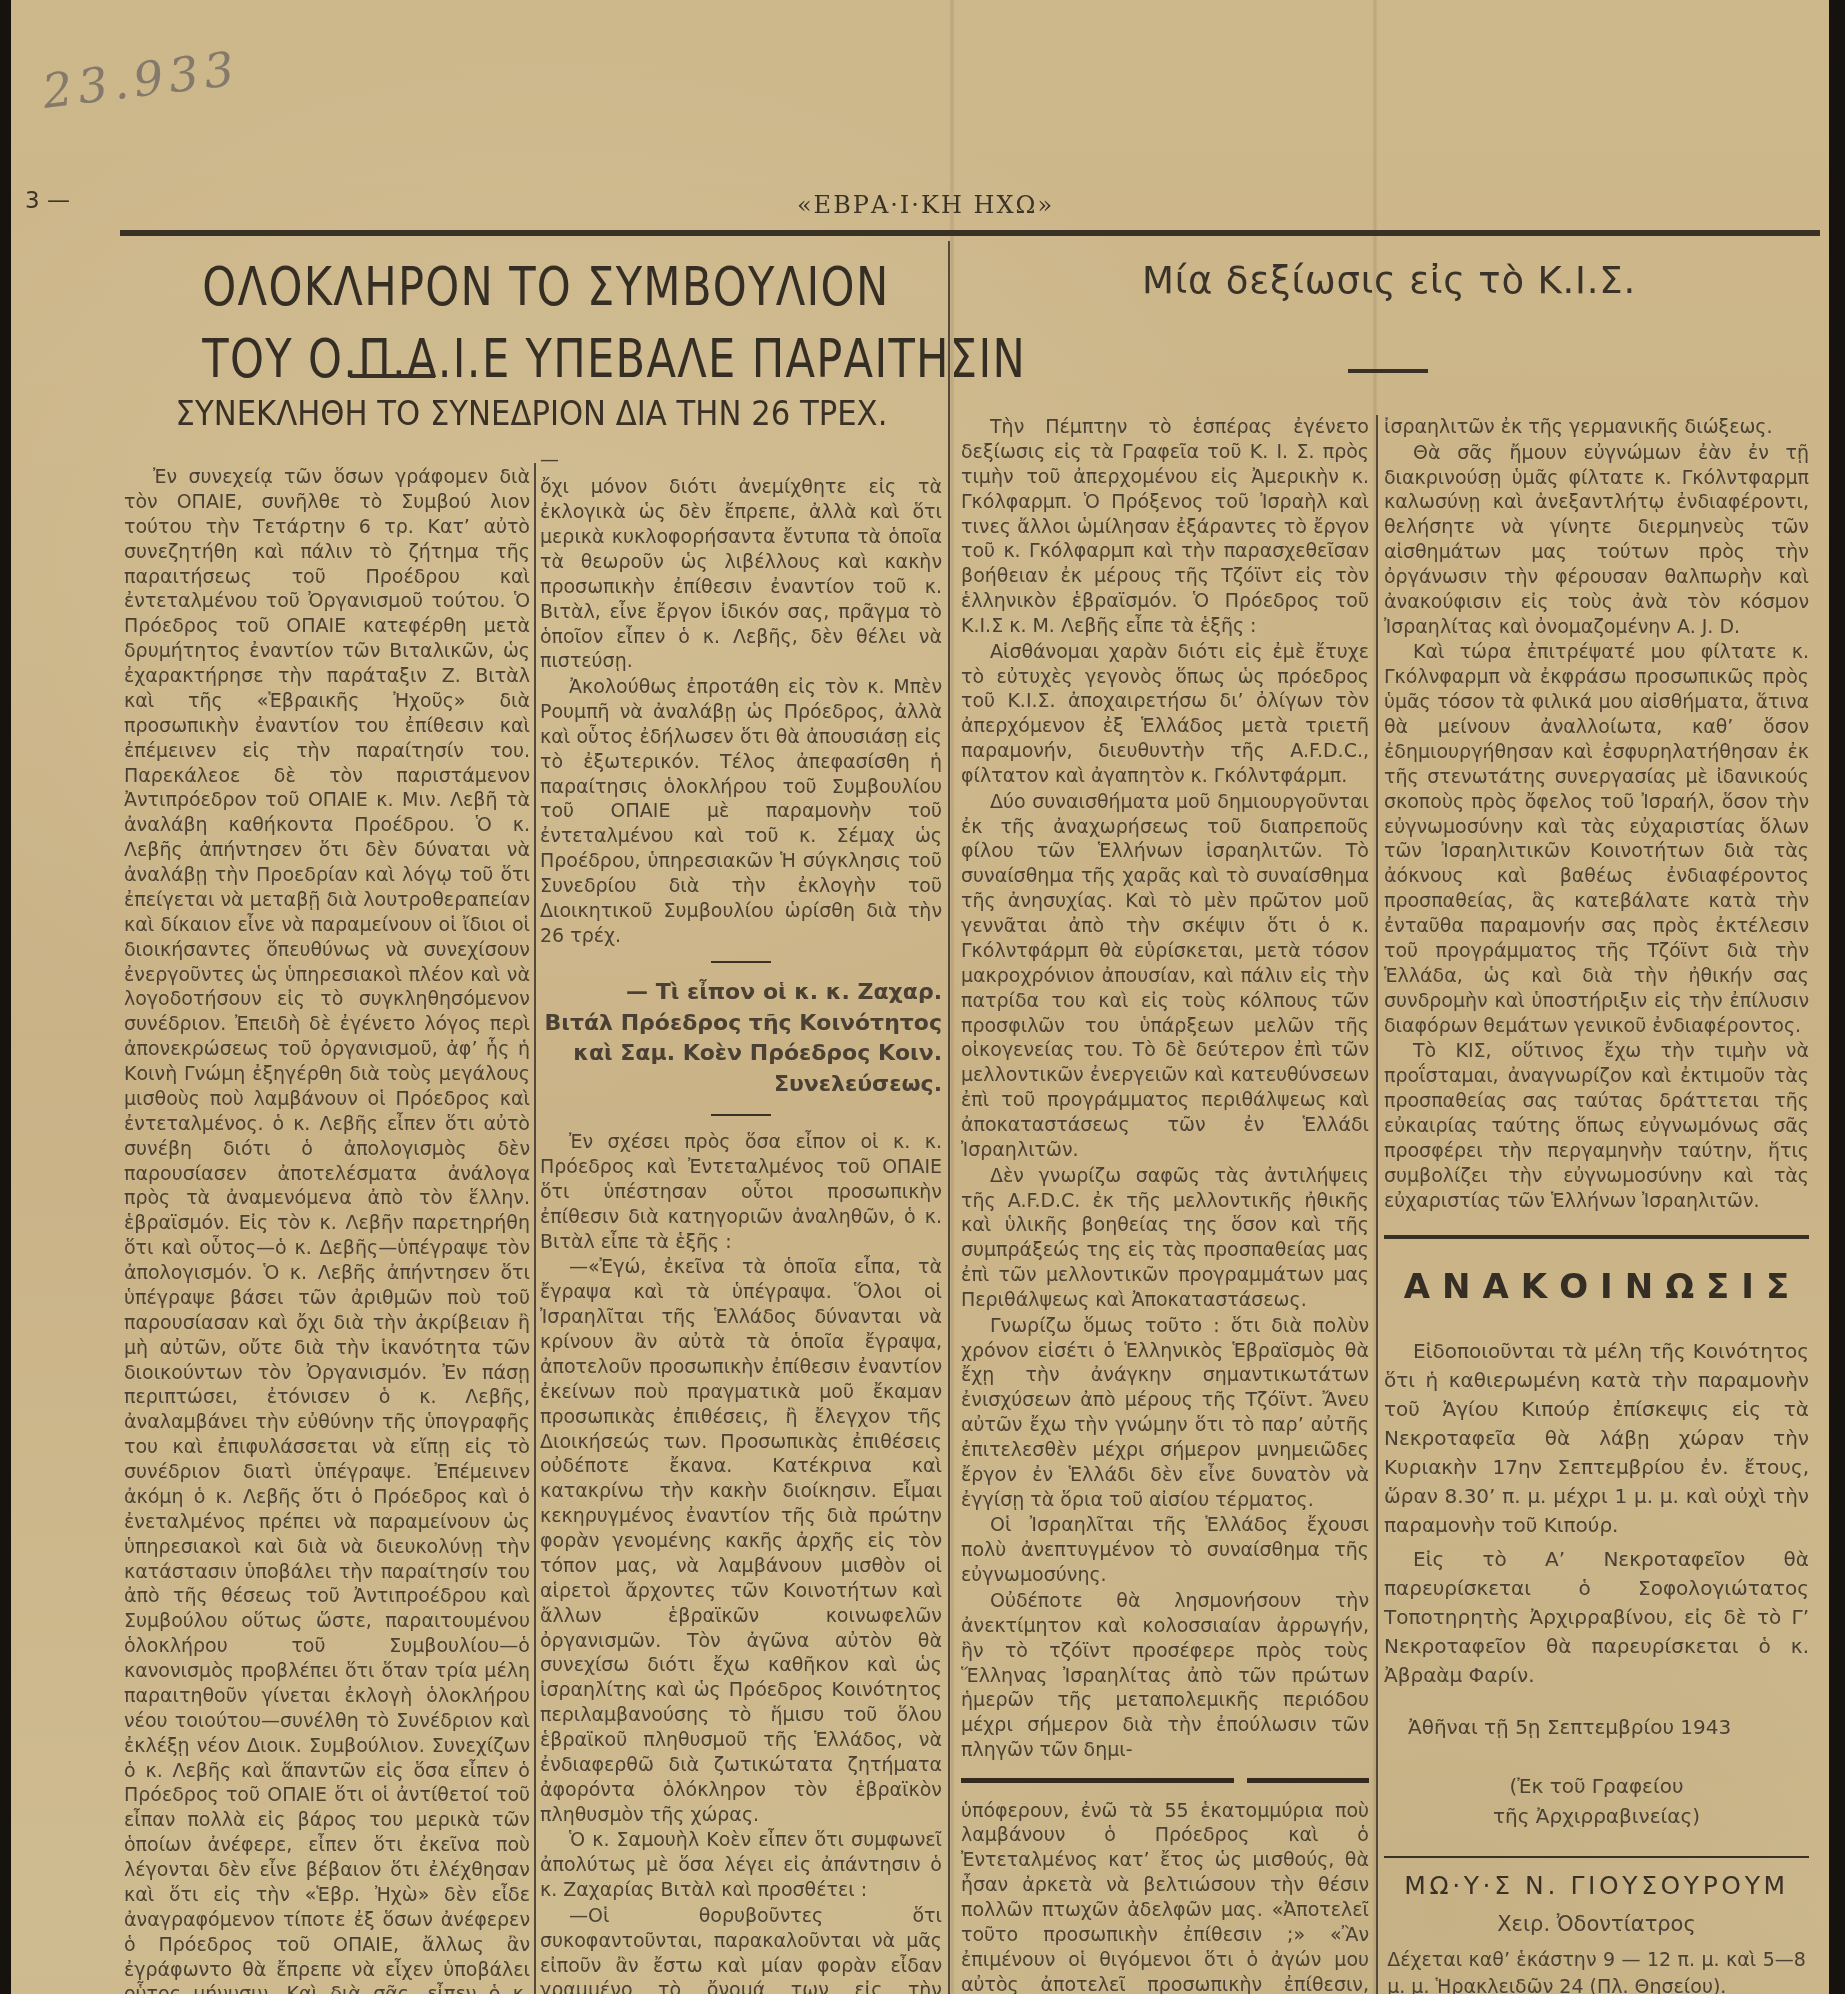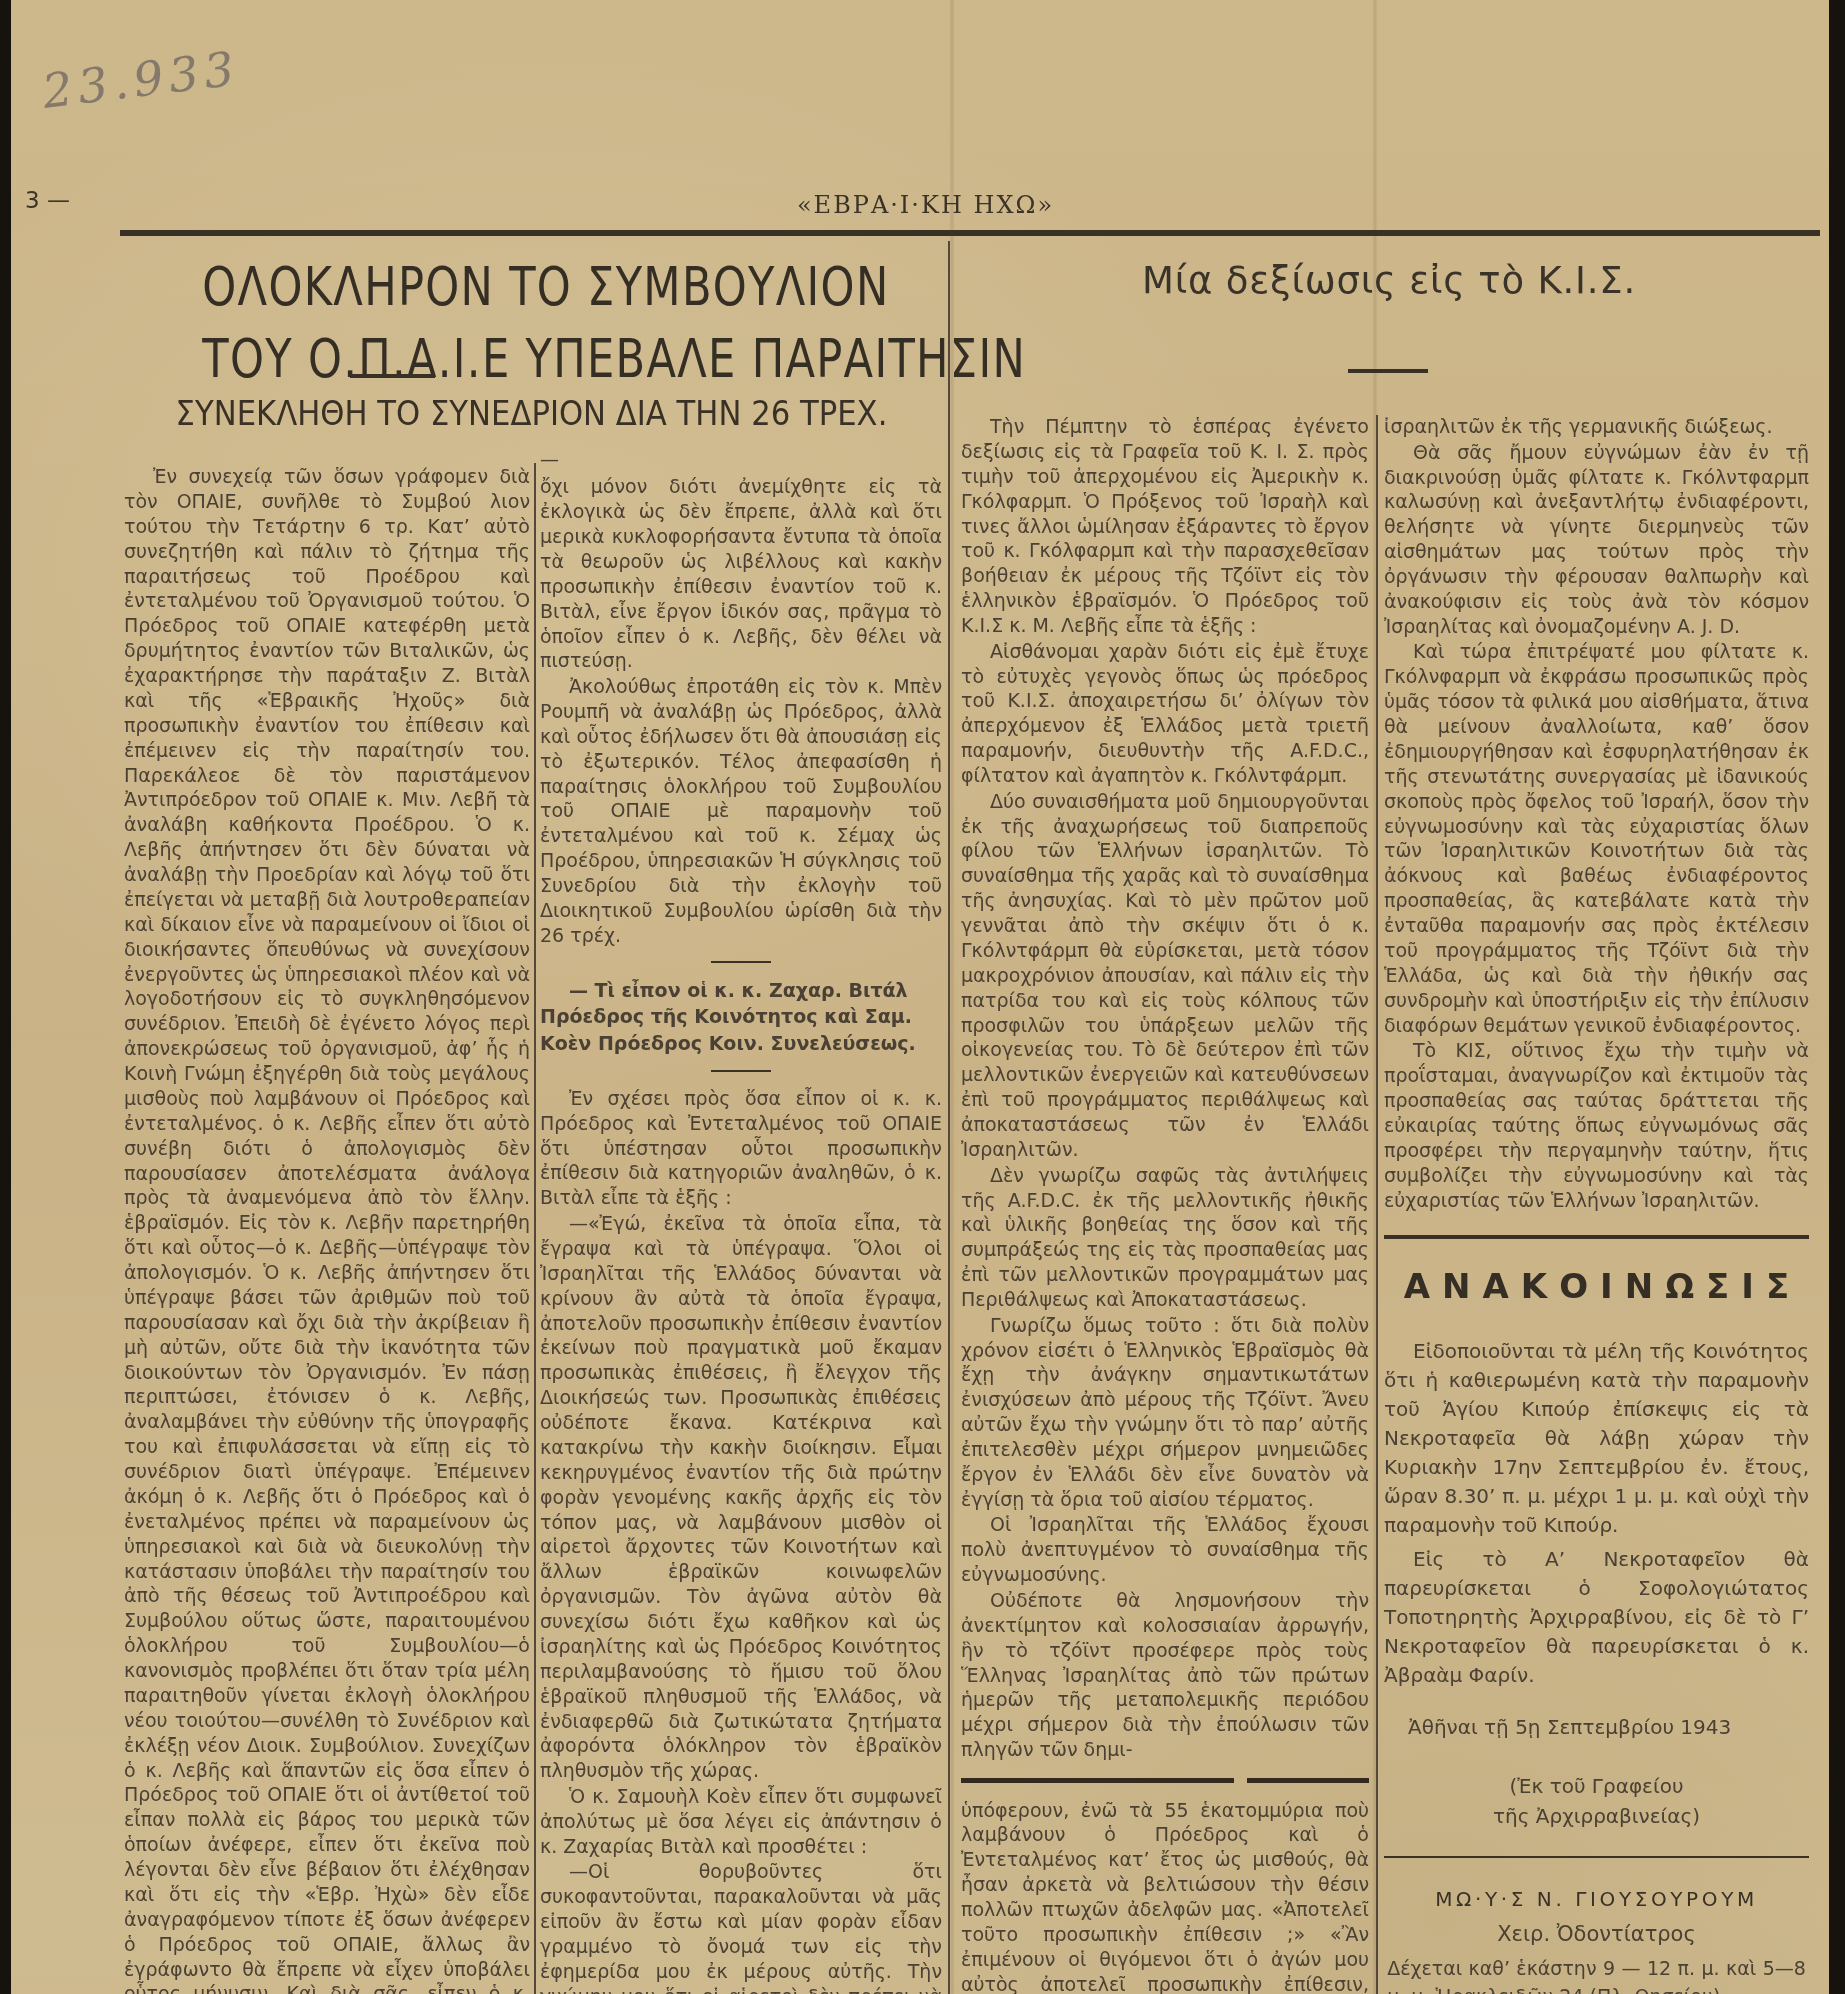--- a/index.html
+++ b/index.html
@@ -35,33 +35,33 @@
   
   .col{position:absolute;text-align:justify;font-size:19px;line-height:1.31;color:#4a4033;}
   #col1{left:124px;top:464px;width:406px;}
   #col2{left:540px;top:447px;width:402px;}
   #col3{left:961px;top:414px;width:408px;}
   #col4{left:1384px;top:414px;width:425px;}
   .col p{margin:0 0 0.8px 0;text-indent:29px;}
   .col p.noindent{text-indent:0;}
   .divider{border-top:2.8px solid #3a3126;width:76px;margin:13.6px auto;}
   .divider.thin{border-top-width:2px;width:60px;}
-  .mid-subhead{font-weight:700;font-size:19px;line-height:1.4;text-align:left;text-indent:0;margin:4px 0;}
+  .mid-subhead{font-weight:700;font-size:22px;line-height:1.4;text-align:right;text-indent:0;margin:4px 0;}
   .jump-rule{height:5.2px;background:#33291e;margin:16px 0 14.4px 0;
     -webkit-mask:linear-gradient(90deg,#000 0 67%,transparent 67% 70%,#000 70%);
     mask:linear-gradient(90deg,#000 0 67%,transparent 67% 70%,#000 70%);}
   
   #annc-title{font-weight:700;font-size:34px;letter-spacing:12px;text-align:center;
     color:#352e24;margin:25.5px 0 28px 0;text-indent:12px;}
   .annc p{font-size:20px;line-height:1.45;margin:0 0 5.6px 0;text-indent:29px;}
   .annc .dateline{text-indent:24px;margin-top:22.3px;font-size:20px;}
   .annc .signoff{text-align:center;font-size:20px;line-height:1.5;margin-top:29px;text-indent:0;}
   
   .ad{text-align:center;text-indent:0;}
-  .ad .ad-name{font-size:20px;letter-spacing:3.6px;color:#3a3126;margin:28px 0 8px 0;}
+  .ad .ad-name{font-size:25px;letter-spacing:3.6px;color:#3a3126;margin:12px 0 8px 0;}
   .ad .ad-role{font-size:21px;margin-bottom:7.2px;}
   .ad .ad-lines{font-size:19px;line-height:1.45;text-align:justify;text-indent:0;padding:0 3.2px;}
 </style>
 </head>
 <body>
 
 <div id="page">
 
   <div id="edge-left" class="edge"></div>
   <div id="edge-right" class="edge"></div>

